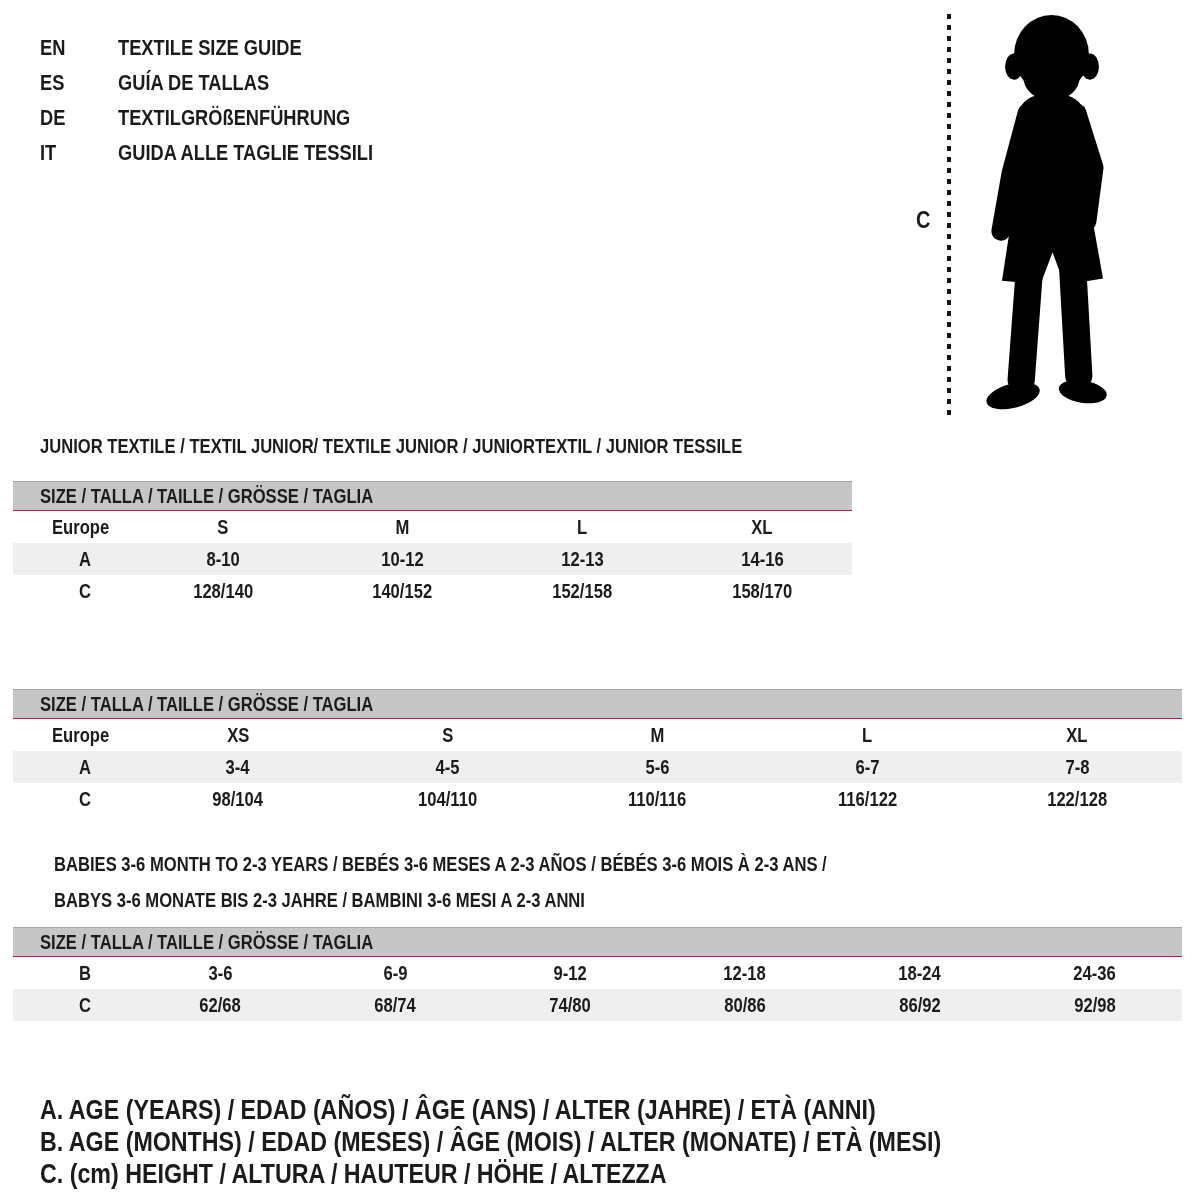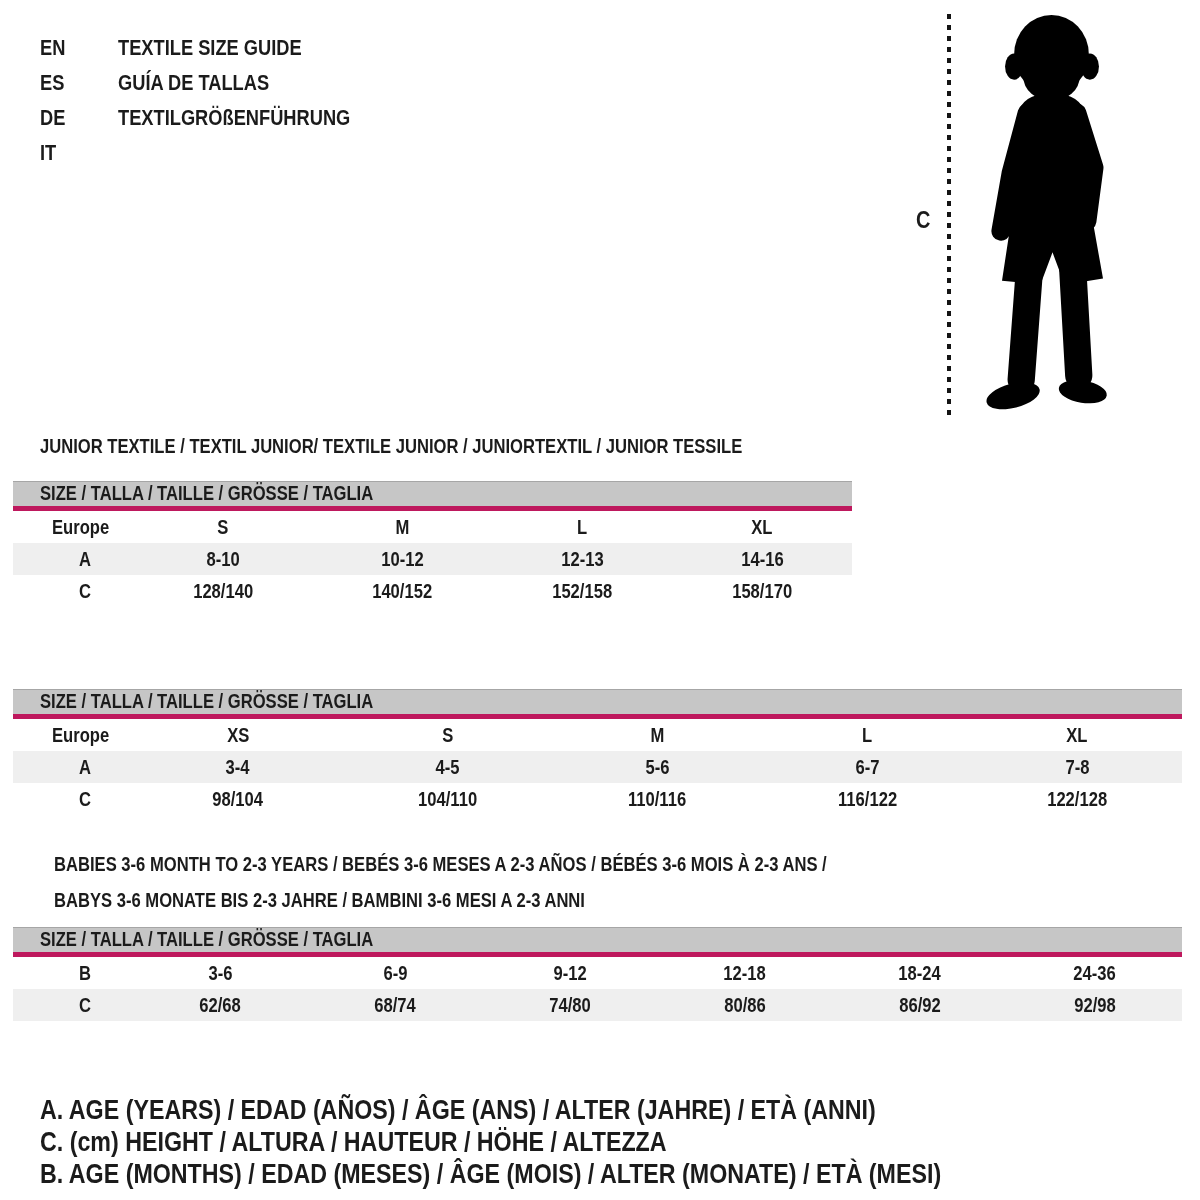--- a/index.html
+++ b/index.html
@@ -33,22 +33,22 @@
   
   .sec-title{position:absolute;left:40px;font-size:20px;white-space:nowrap;line-height:20px;}
   .title-sub{font-size:13px;vertical-align:-3px;}
   .two-line{line-height:36px;margin-left:14px;}
 
   
   .table{position:absolute;left:13px;}
   .w-junior{width:839px;}
   .w-wide{width:1169px;}
   .band{height:30px;background:var(--header-band);
-    border-top:1px solid #a6a6a6;border-bottom:5px solid #be185d;
-    display:flex;padding-left:27px;font-size:20px;box-sizing:border-box;}
+    border-top:1px solid #a6a6a6;border-bottom:1px solid #be185d;
+    display:flex;align-items:center;padding-left:27px;font-size:20px;box-sizing:border-box;}
   .trow{display:grid;height:32px;align-items:center;font-size:20px;}
   .cols-4{grid-template-columns:120px repeat(4,1fr);}
   .cols-5{grid-template-columns:120px repeat(5,1fr);}
   .cols-6{grid-template-columns:120px repeat(6,1fr);}
   .rlabel{padding-left:27px;text-align:center;}
   .cell{text-align:center;}
   .stripe{background:var(--row-stripe);}
 
   
   .legend{position:absolute;left:40px;top:1070px;font-size:28px;margin-top:24px;}
@@ -67,20 +67,21 @@
     <div class="lang-row">
       <span class="lang-code"><span class="t">ES</span></span>
       <span><span class="t">GUÍA DE TALLAS</span></span>
     </div>
     <div class="lang-row">
       <span class="lang-code"><span class="t">DE</span></span>
       <span><span class="t">TEXTILGRÖßENFÜHRUNG</span></span>
     </div>
     <div class="lang-row">
       <span class="lang-code"><span class="t">IT</span></span>
+      <span><span class="t">GUIDA ALLE TAGLIE TESSILI</span></span>
     </div>
   </div>
 
   <div class="measure-line"></div>
   <div class="measure-label"><span class="t">C</span></div>
   <svg class="silhouette" width="168" height="404" viewBox="0 0 165 400" aria-hidden="true">
     <g fill="var(--silhouette)">
       <ellipse cx="45" cy="52" rx="9" ry="13"></ellipse>
       <ellipse cx="120" cy="52" rx="9" ry="13"></ellipse>
       <ellipse cx="82" cy="40" rx="37" ry="39"></ellipse>
@@ -182,20 +183,20 @@
       <span class="cell"><span class="t">86/92</span></span>
       <span class="cell"><span class="t">92/98</span></span>
     </div>
   </div>
 
   <div class="legend">
     <div class="legend-row">
         <span class="t">A. AGE (YEARS) / EDAD (AÑOS) / ÂGE (ANS) / ALTER (JAHRE) / ETÀ (ANNI)</span>
       </div>
     <div class="legend-row">
+        <span class="t">B. AGE (MONTHS) / EDAD (MESES) / ÂGE (MOIS) / ALTER (MONATE) / ETÀ (MESI)</span>
+      </div>
+    <div class="legend-row">
         <span class="t">C. (cm) HEIGHT / ALTURA / HAUTEUR / HÖHE / ALTEZZA</span>
       </div>
-    <div class="legend-row">
-        <span class="t">B. AGE (MONTHS) / EDAD (MESES) / ÂGE (MOIS) / ALTER (MONATE) / ETÀ (MESI)</span>
-      </div>
   </div>
 
 </div>
 
 </body></html>

